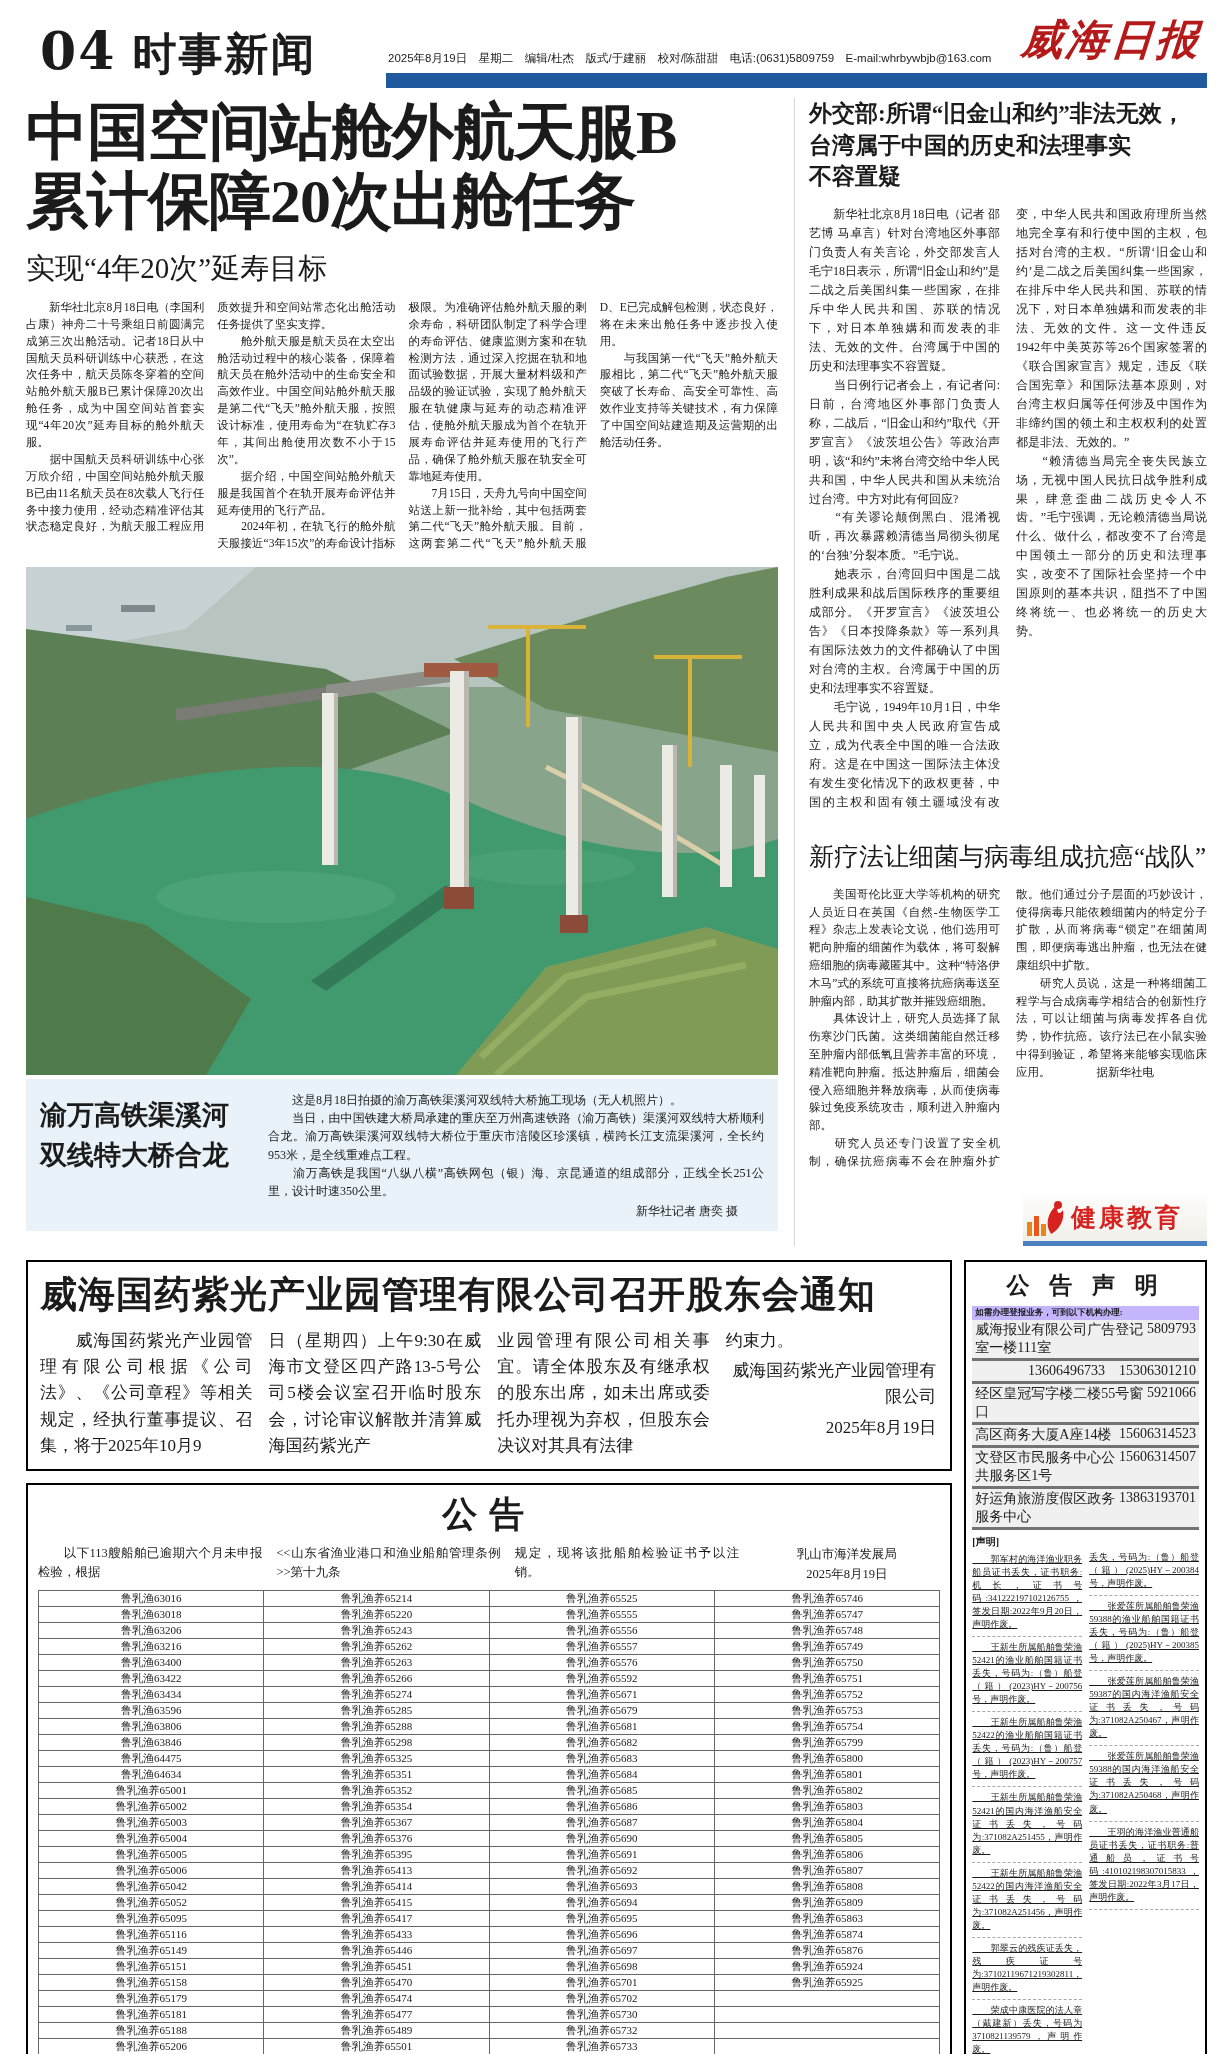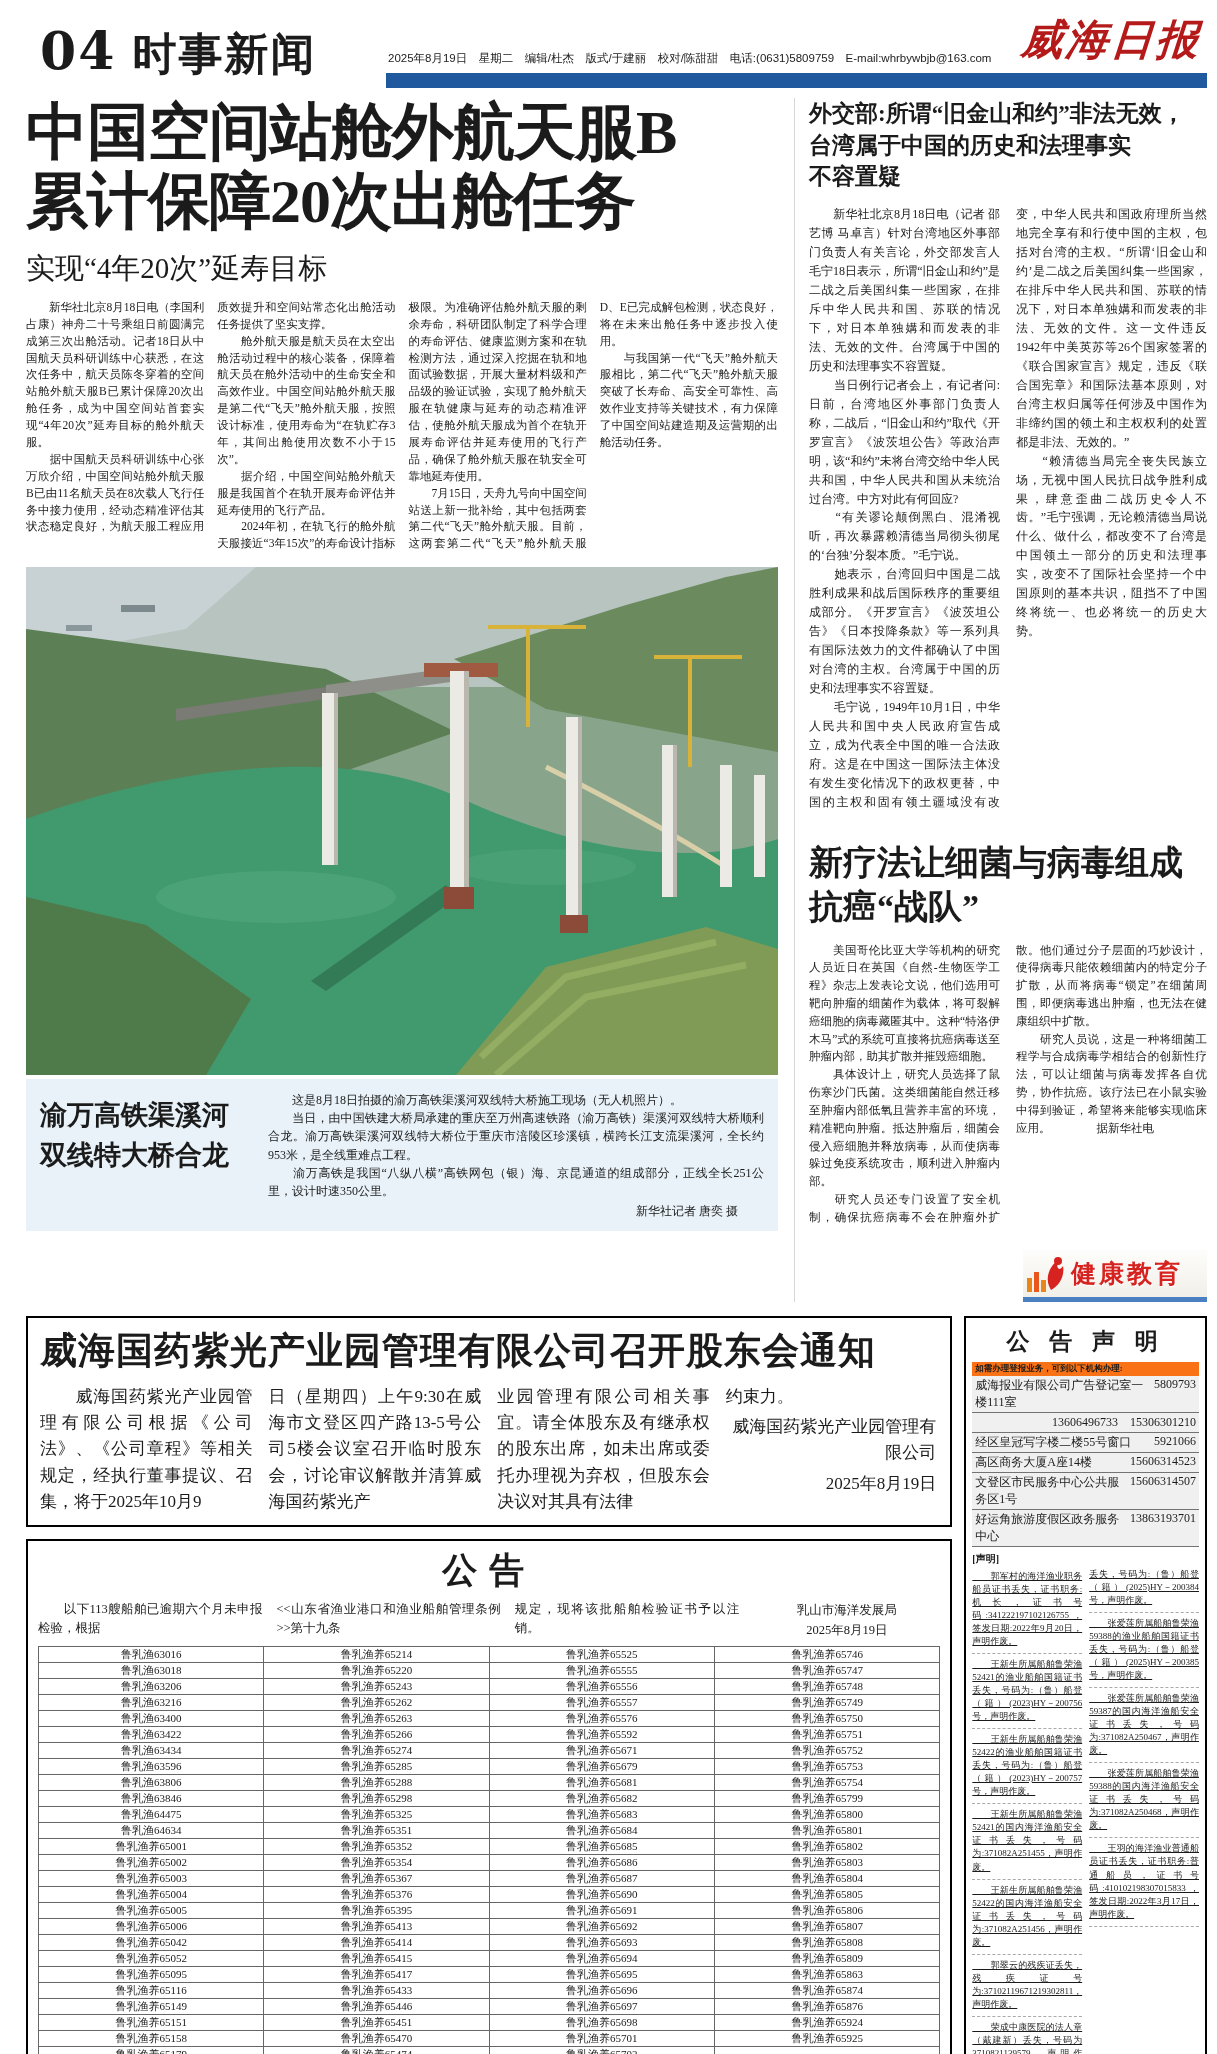--- a/index.html
+++ b/index.html
@@ -32,21 +32,21 @@
 
   .photo-wrap { margin-top:10px; }
   .caption { display:flex; background:#e9f2f8; padding:12px 14px 10px; }
   .cap-title { width:228px; font-size:27px; font-weight:900; line-height:1.5; padding-top:4px; }
   .cap-text { flex:1; font-size:12px; line-height:1.52; text-align:justify; }
   .credit { text-align:right; padding-right:26px; margin-top:2px; }
 
   .mfa-h { font-size:23px; font-weight:900; line-height:1.38; }
   .mfa-body { height:612px; column-count:2; column-gap:16px; column-fill:auto;
     font-size:12px; line-height:1.58; text-align:justify; overflow:hidden; margin-top:12px; }
-  .therapy-h { font-size:34px; font-weight:700; margin-top:24px; line-height:1.3; }
+  .therapy-h { font-size:25px; font-weight:400; margin-top:24px; line-height:1.3; }
   .therapy-body { height:298px; column-count:2; column-gap:16px; column-fill:auto;
     font-size:11.5px; line-height:1.55; text-align:justify; overflow:hidden; margin-top:12px; }
 
   .health-badge { width:184px; height:52px; margin-left:auto; margin-top:10px; position:relative;
     background:linear-gradient(#fdfdfb,#f1efe9); border-bottom:5px solid #4a7fc1; display:flex;
     align-items:center; }
   .badge-art { width:46px; height:42px; margin-left:2px; }
   .badge-text { font-size:25px; font-weight:900; color:#d6231f; letter-spacing:3px;
     text-shadow:1px 1px 0 #fff; }
 
@@ -65,23 +65,23 @@
   .boat-title { text-align:center; font-size:35px; font-weight:900; letter-spacing:12px; margin:0 0 6px; }
   .boat-intro { display:flex; gap:14px; font-size:12.5px; line-height:1.5; text-align:justify; }
   .boat-intro > div { flex:1.2; }
   .boat-sign { flex:1 !important; text-align:center; line-height:1.6; }
   table.boat { width:100%; border-collapse:collapse; margin-top:6px; table-layout:fixed; }
   table.boat td { border:1px solid #666; font-size:11px; height:14.6px; text-align:center;
     padding:0; overflow:hidden; font-family:"Liberation Serif",serif; }
 
   .st-box { border:2px solid #000; padding:6px 6px 4px; height:100%; }
   .st-title { text-align:center; font-size:23px; font-weight:900; letter-spacing:7px; margin:2px 0 5px; }
-  .st-note { font-size:8.5px; font-weight:700; background:#f97316; padding:1px 3px; }
-  .st-office { display:flex; justify-content:space-between; font-size:12px; background:#f0f0f0;
-    padding:1px 3px; border-bottom:1px solid #737373; gap:3px; }
+  .st-note { font-size:8.5px; font-weight:700; background:#c4b5fd; padding:1px 3px; }
+  .st-office { display:flex; justify-content:space-between; font-size:14px; background:#f0f0f0;
+    padding:1px 3px; border-bottom:3px solid #737373; gap:3px; }
   .st-office span:last-child { white-space:nowrap; }
   .st-label { font-size:10px; font-weight:700; margin:5px 0 2px; }
   .st-items { column-count:2; column-gap:7px; height:544px; column-fill:auto; overflow:hidden;
     font-size:9px; line-height:1.45; text-align:justify; }
   .st-items p { border-bottom:1px dashed #aaa; padding:2px 0 5px; margin:0 0 2px;text-decoration:underline; }
 
   
   .footer { margin-top:10px; border-top:2px solid #777; display:flex; padding-top:5px;
     font-family:"Liberation Sans",sans-serif; }
 </style>

